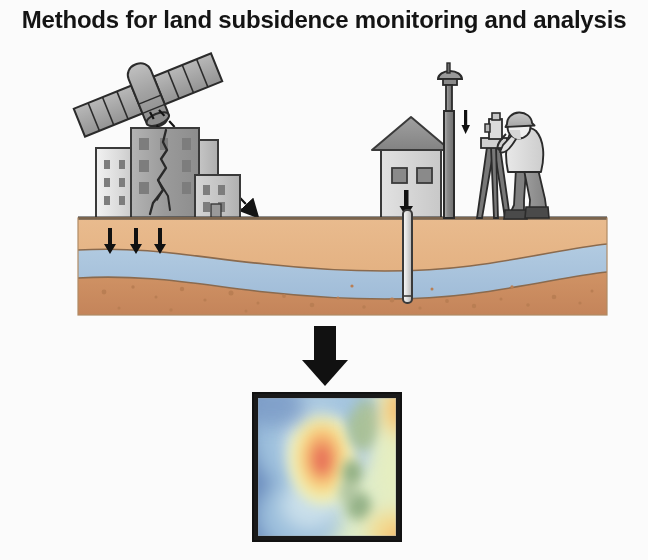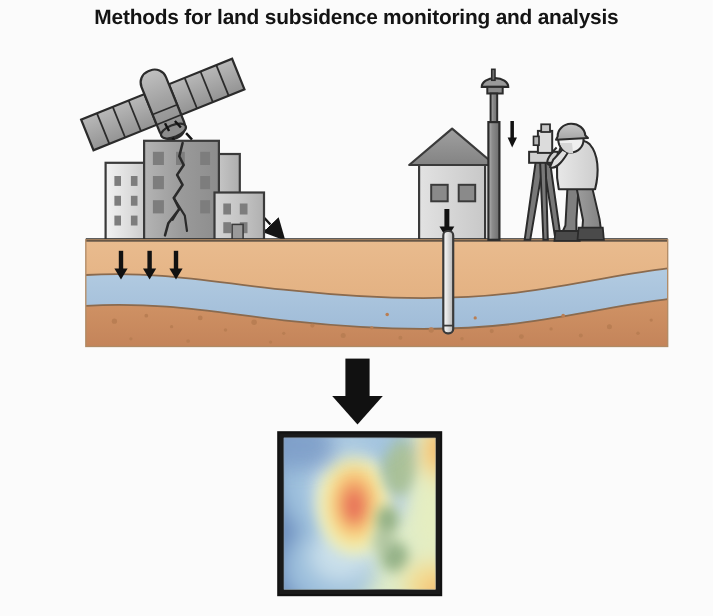--- a/index.html
+++ b/index.html
@@ -19,21 +19,21 @@
     overflow: hidden;
   }
   #figure-title {
     position: absolute;
     left: 0;
     top: 6px;
     width: 648px;
     text-align: center;
     font-family: "Liberation Sans", sans-serif;
     font-weight: bold;
-    font-size: 19px;
+    font-size: 24px;
     letter-spacing: -0.2px;
     color: #141414;
     white-space: nowrap;
   }
   #scene-svg {
     position: absolute;
     left: 0;
     top: 0;
     width: 648px;
     height: 560px;

